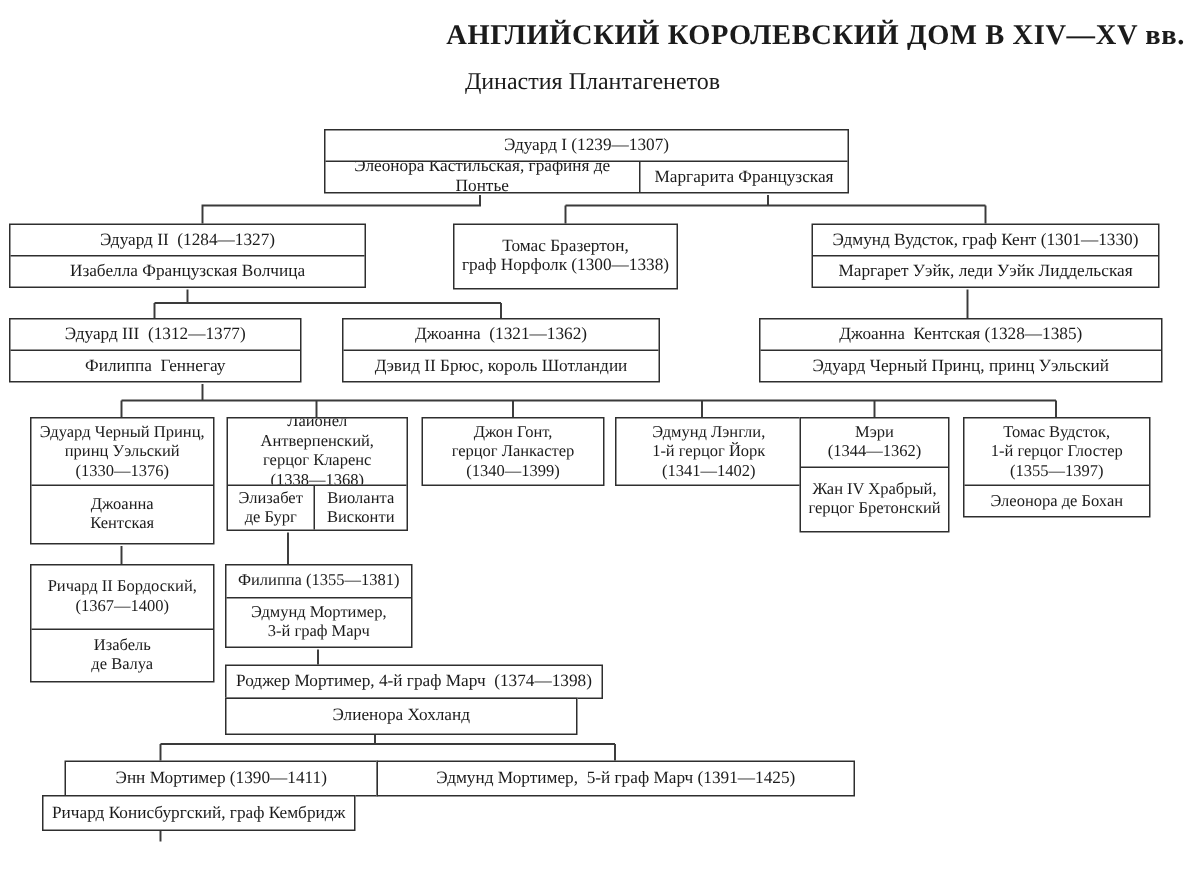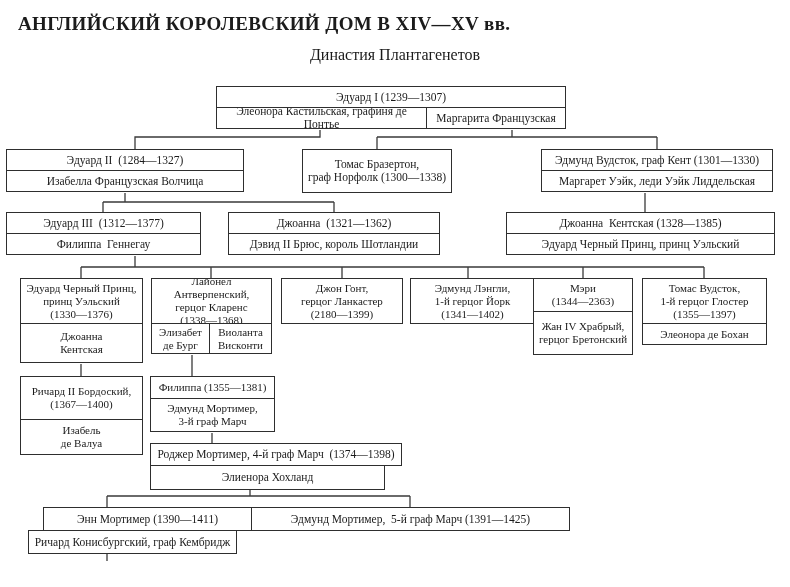--- a/index.html
+++ b/index.html
@@ -4,21 +4,21 @@
 <style>
   html,body { margin:0; padding:0; background:#fff; }
   * { box-sizing:border-box; }
   .stage {
     position:relative; width:790px; height:587px; background:#fff;
     font-family:"Liberation Serif","DejaVu Serif",serif; color:#1b1b1b;
     overflow:hidden;
   }
   .title {
     position:absolute; top:13px; left:0; width:100%;
-    text-align:left; font-weight:bold; font-size:19px; letter-spacing:.4px;padding-left:18px;
+    text-align:right; font-weight:bold; font-size:19px; letter-spacing:.4px;padding-left:18px;
   }
   .subtitle {
     position:absolute; top:46px; left:0; width:100%;
     text-align:center; font-size:16px;
   }
   svg.links { position:absolute; left:0; top:0; }
   .box {
     position:absolute; background:#fff; border:1px solid #2e2e2e;
   }
   .row { display:flex; width:100%; }
@@ -137,36 +137,36 @@
 де Бург</div>
       <div class="cell">Виоланта
 Висконти</div>
     </div>
   </div>
 
   <div class="box fs11" style="left:281px;top:278px;width:122px">
     <div class="row" style="height:44px">
         <div class="cell">Джон Гонт,
 герцог Ланкастер
-(2180—1399)</div>
+(1340—1399)</div>
       </div>
   </div>
 
   <div class="box fs11" style="left:410px;top:278px;width:125px">
     <div class="row" style="height:44px">
         <div class="cell">Эдмунд Лэнгли,
 1-й герцог Йорк
 (1341—1402)</div>
       </div>
   </div>
 
   <div class="box fs11" style="left:533px;top:278px;width:100px">
     <div class="row" style="height:32px">
         <div class="cell">Мэри
-(1344—2363)</div>
+(1344—1362)</div>
       </div>
     <div class="row" style="height:43px">
         <div class="cell">Жан IV Храбрый,
 герцог Бретонский</div>
       </div>
   </div>
 
   <div class="box fs11" style="left:642px;top:278px;width:125px">
     <div class="row" style="height:44px">
         <div class="cell">Томас Вудсток,

